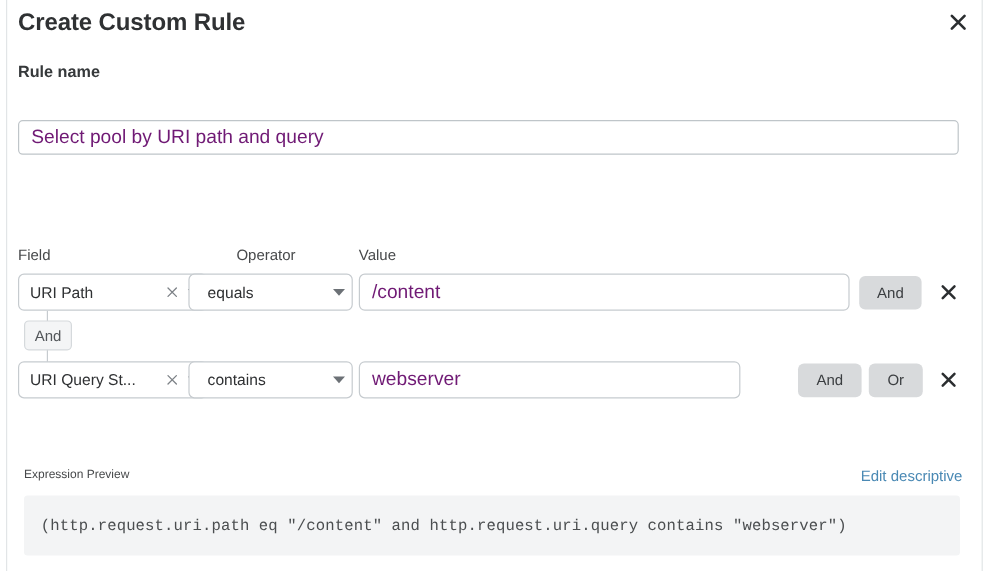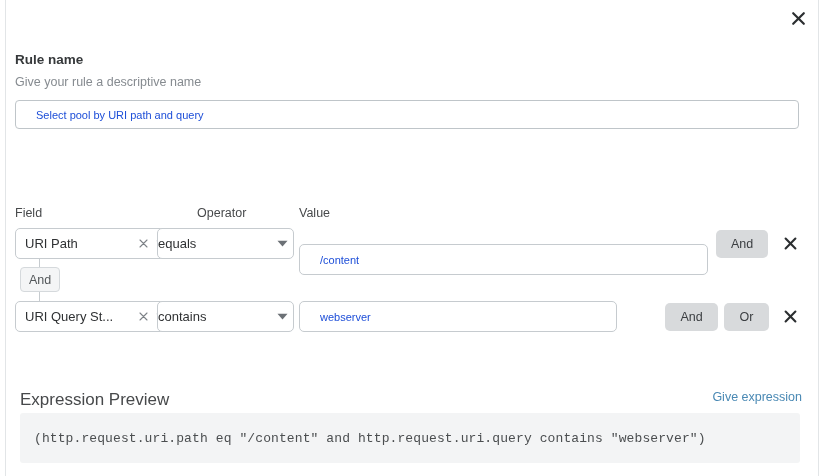--- a/index.html
+++ b/index.html
@@ -67,23 +67,23 @@
   .rule-name-label { left: 9px; top: 52px; }
   .rule-name-hint  { left: 9px; top: 75px; }
 
   .text-input {
     position: absolute;
     box-sizing: border-box;
     background: #ffffff;
     border: 1px solid #bfc5c9;
     border-radius: 4px;
     font-family: "Liberation Sans", sans-serif;
-    font-size: 11px;
-    color: #1d4ed8;
-    padding: 0 20px;
+    font-size: 16px;
+    color: #701a75;
+    padding: 0 10px;
     outline: none;
   }
   .rule-name-input {
     left: 9px;
     top: 100px;
     width: 784px;
     height: 29px;
   }
 
   
@@ -123,21 +123,21 @@
     cursor: pointer;
   }
   .select-field {
     left: 9px;
     width: 158px;
     padding-left: 9px;
   }
   .select-operator {
     left: 151px;
     width: 137px;
-    padding-left: 0;
+    padding-left: 15px;
   }
   .select-text {
     flex: 1 1 auto;
     font-size: 13px;
     color: #2f3133;
     white-space: nowrap;
     overflow: hidden;
   }
   .clear-x {
     flex: 0 0 auto;
@@ -161,21 +161,21 @@
   .caret svg { display: block; }
 
   .value-input {
     position: absolute;
     left: 293px;
     height: 31px;
     top: 0;
     border-radius: 5px;
     border: 1px solid #c6cbcf;
   }
-  .value-input-1 { width: 409px; margin-top: 16px; }
+  .value-input-1 { width: 409px; }
   .value-input-2 { width: 318px; }
 
   .logic-btn {
     position: absolute;
     box-sizing: border-box;
     height: 28px;
     top: 2px;
     background: #d8dadc;
     border: none;
     border-radius: 5px;
@@ -228,21 +228,21 @@
     font-size: 12.5px;
     color: #53575a;
     cursor: pointer;
   }
 
   
   .preview-label {
     position: absolute;
     left: 14px;
     top: 390px;
-    font-size: 17px;
+    font-size: 10px;
     color: #47494b;
   }
   .edit-expression {
     position: absolute;
     right: 16px;
     top: 390px;
     font-size: 12.5px;
     color: #4a89b4;
     text-decoration: none;
     cursor: pointer;
@@ -266,28 +266,28 @@
     padding-left: 14px;
     white-space: nowrap;
     letter-spacing: 0.1px;
   }
 </style>
 </head>
 <body>
 
 <div class="card">
 
+  <div class="dialog-title">Create Custom Rule</div>
   <div class="close-btn">
     <svg width="15" height="15" viewBox="0 0 15 15" aria-hidden="true">
       <path d="M2.2 2.2 L12.8 12.8 M12.8 2.2 L2.2 12.8" stroke="#2b2e30" stroke-width="2.2" stroke-linecap="round"></path>
     </svg>
   </div>
 
   <div class="label-strong rule-name-label">Rule name</div>
-  <div class="label-muted rule-name-hint">Give your rule a descriptive name</div>
   <input class="text-input rule-name-input" type="text" value="Select pool by URI path and query" style="">
 
   <div class="col-label col-field">Field</div>
   <div class="col-label col-operator">Operator</div>
   <div class="col-label col-value">Value</div>
 
   <div class="connector-line"></div>
   <div class="connector-badge">And</div>
 
   <div class="row row-1">
@@ -355,18 +355,18 @@
     <button class="logic-btn btn-or-2">Or</button>
 
     <div class="delete-btn">
       <svg width="13" height="13" viewBox="0 0 13 13" aria-hidden="true">
         <path d="M1.6 1.6 L11.4 11.4 M11.4 1.6 L1.6 11.4" stroke="#2b2e30" stroke-width="2.1" stroke-linecap="round"></path>
       </svg>
     </div>
   </div>
 
   <div class="preview-label">Expression Preview</div>
-  <a class="edit-expression">Give expression</a>
+  <a class="edit-expression">Edit descriptive</a>
   <div class="preview-box">
     <span class="preview-code">(http.request.uri.path eq "/content" and http.request.uri.query contains "webserver")</span>
   </div>
 
 </div>
 
 </body></html>

